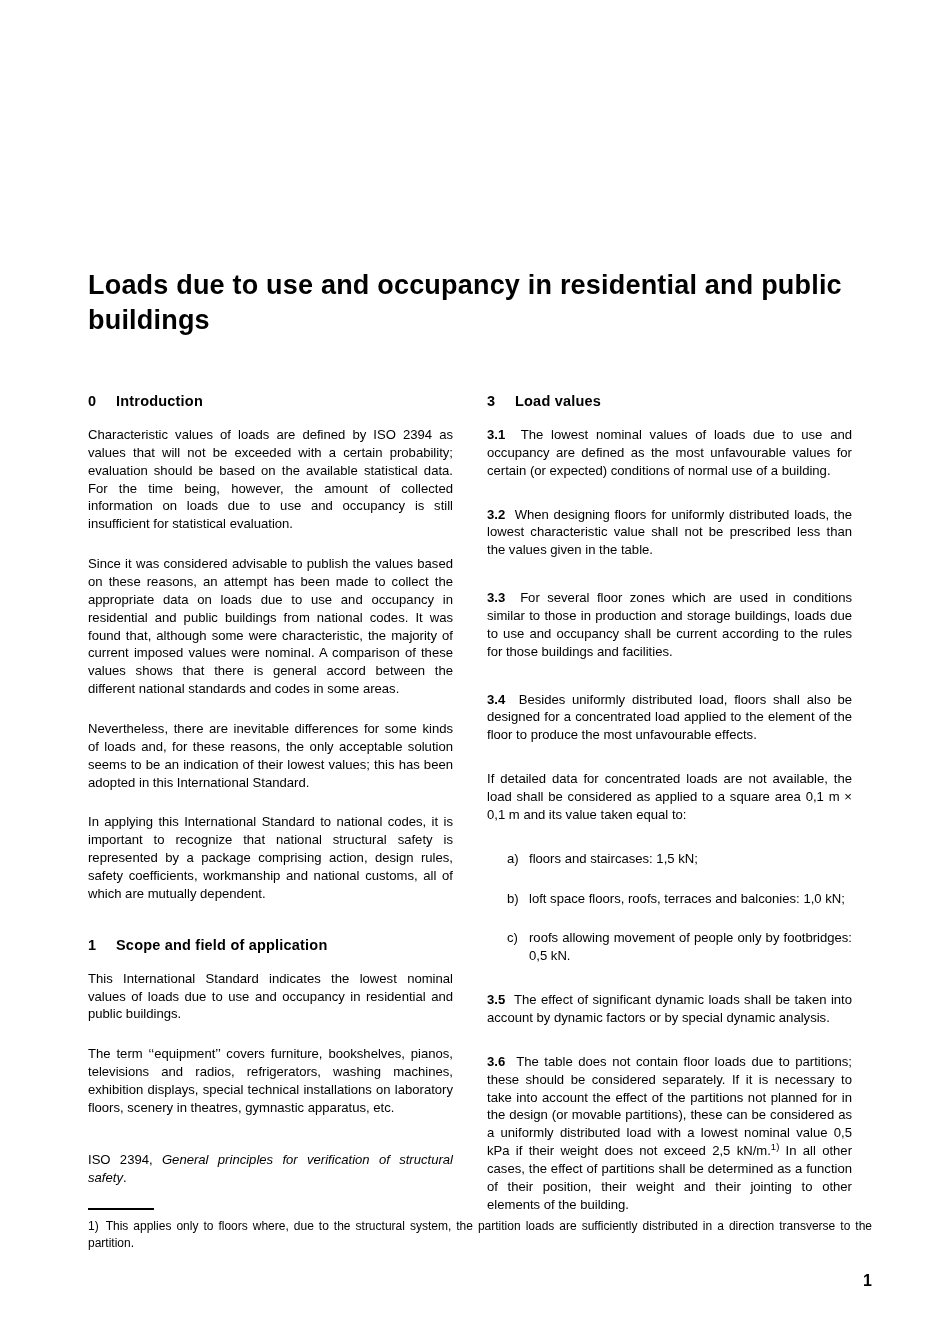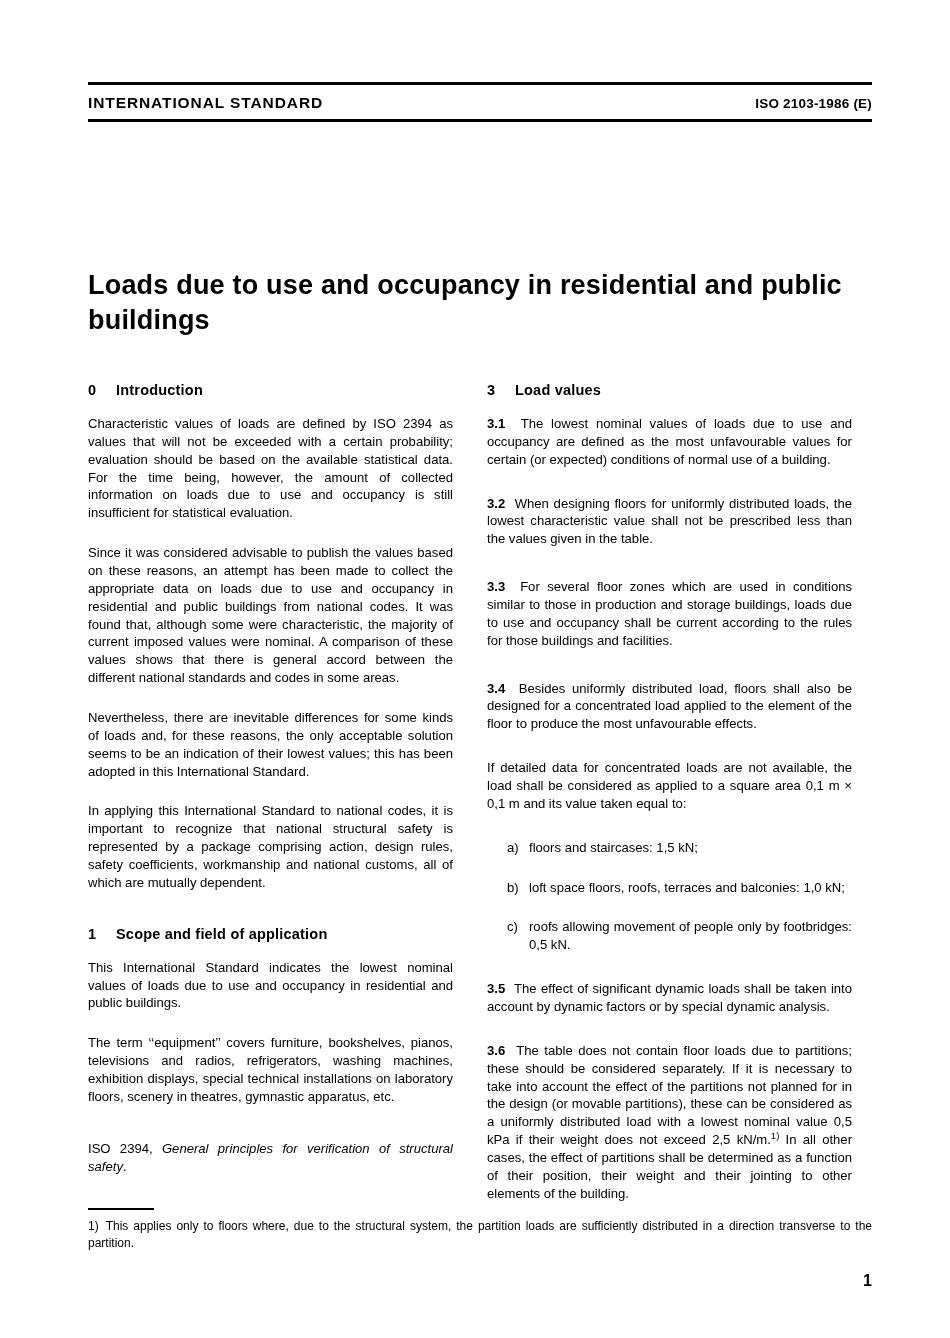--- a/index.html
+++ b/index.html
@@ -64,21 +64,21 @@
     font-size: 27px;
     font-weight: bold;
     line-height: 1.28;
     letter-spacing: 0.2px;
   }
 
   
   .columns {
     position: absolute;
     left: 88px;
-    top: 382px;
+    top: 393px;
     width: 784px;
     display: flex;
     gap: 34px;
   }
   .col {
     width: 365px;
   }
 
   h2.sect {
     font-size: 14.5px;
@@ -168,28 +168,20 @@
     top: 1272px;
     font-size: 16px;
     font-weight: bold;
   }
 </style>
 </head>
 <body>
 
 <div class="page">
 
-  <div class="header-block">
-    <div class="rule-thick"></div>
-    <div class="header-row">
-      <div class="header-left">INTERNATIONAL STANDARD</div>
-      <div class="header-right">ISO 2103-1986 (E)</div>
-    </div>
-    <div class="rule-thick"></div>
-  </div>
 
   <h1 class="doc-title">Loads due to use and occupancy in residential and public buildings</h1>
 
   <div class="columns">
 
     <div class="col">
 
       <h2 class="sect">
         <span class="num">0</span><span>Introduction</span>
       </h2>

